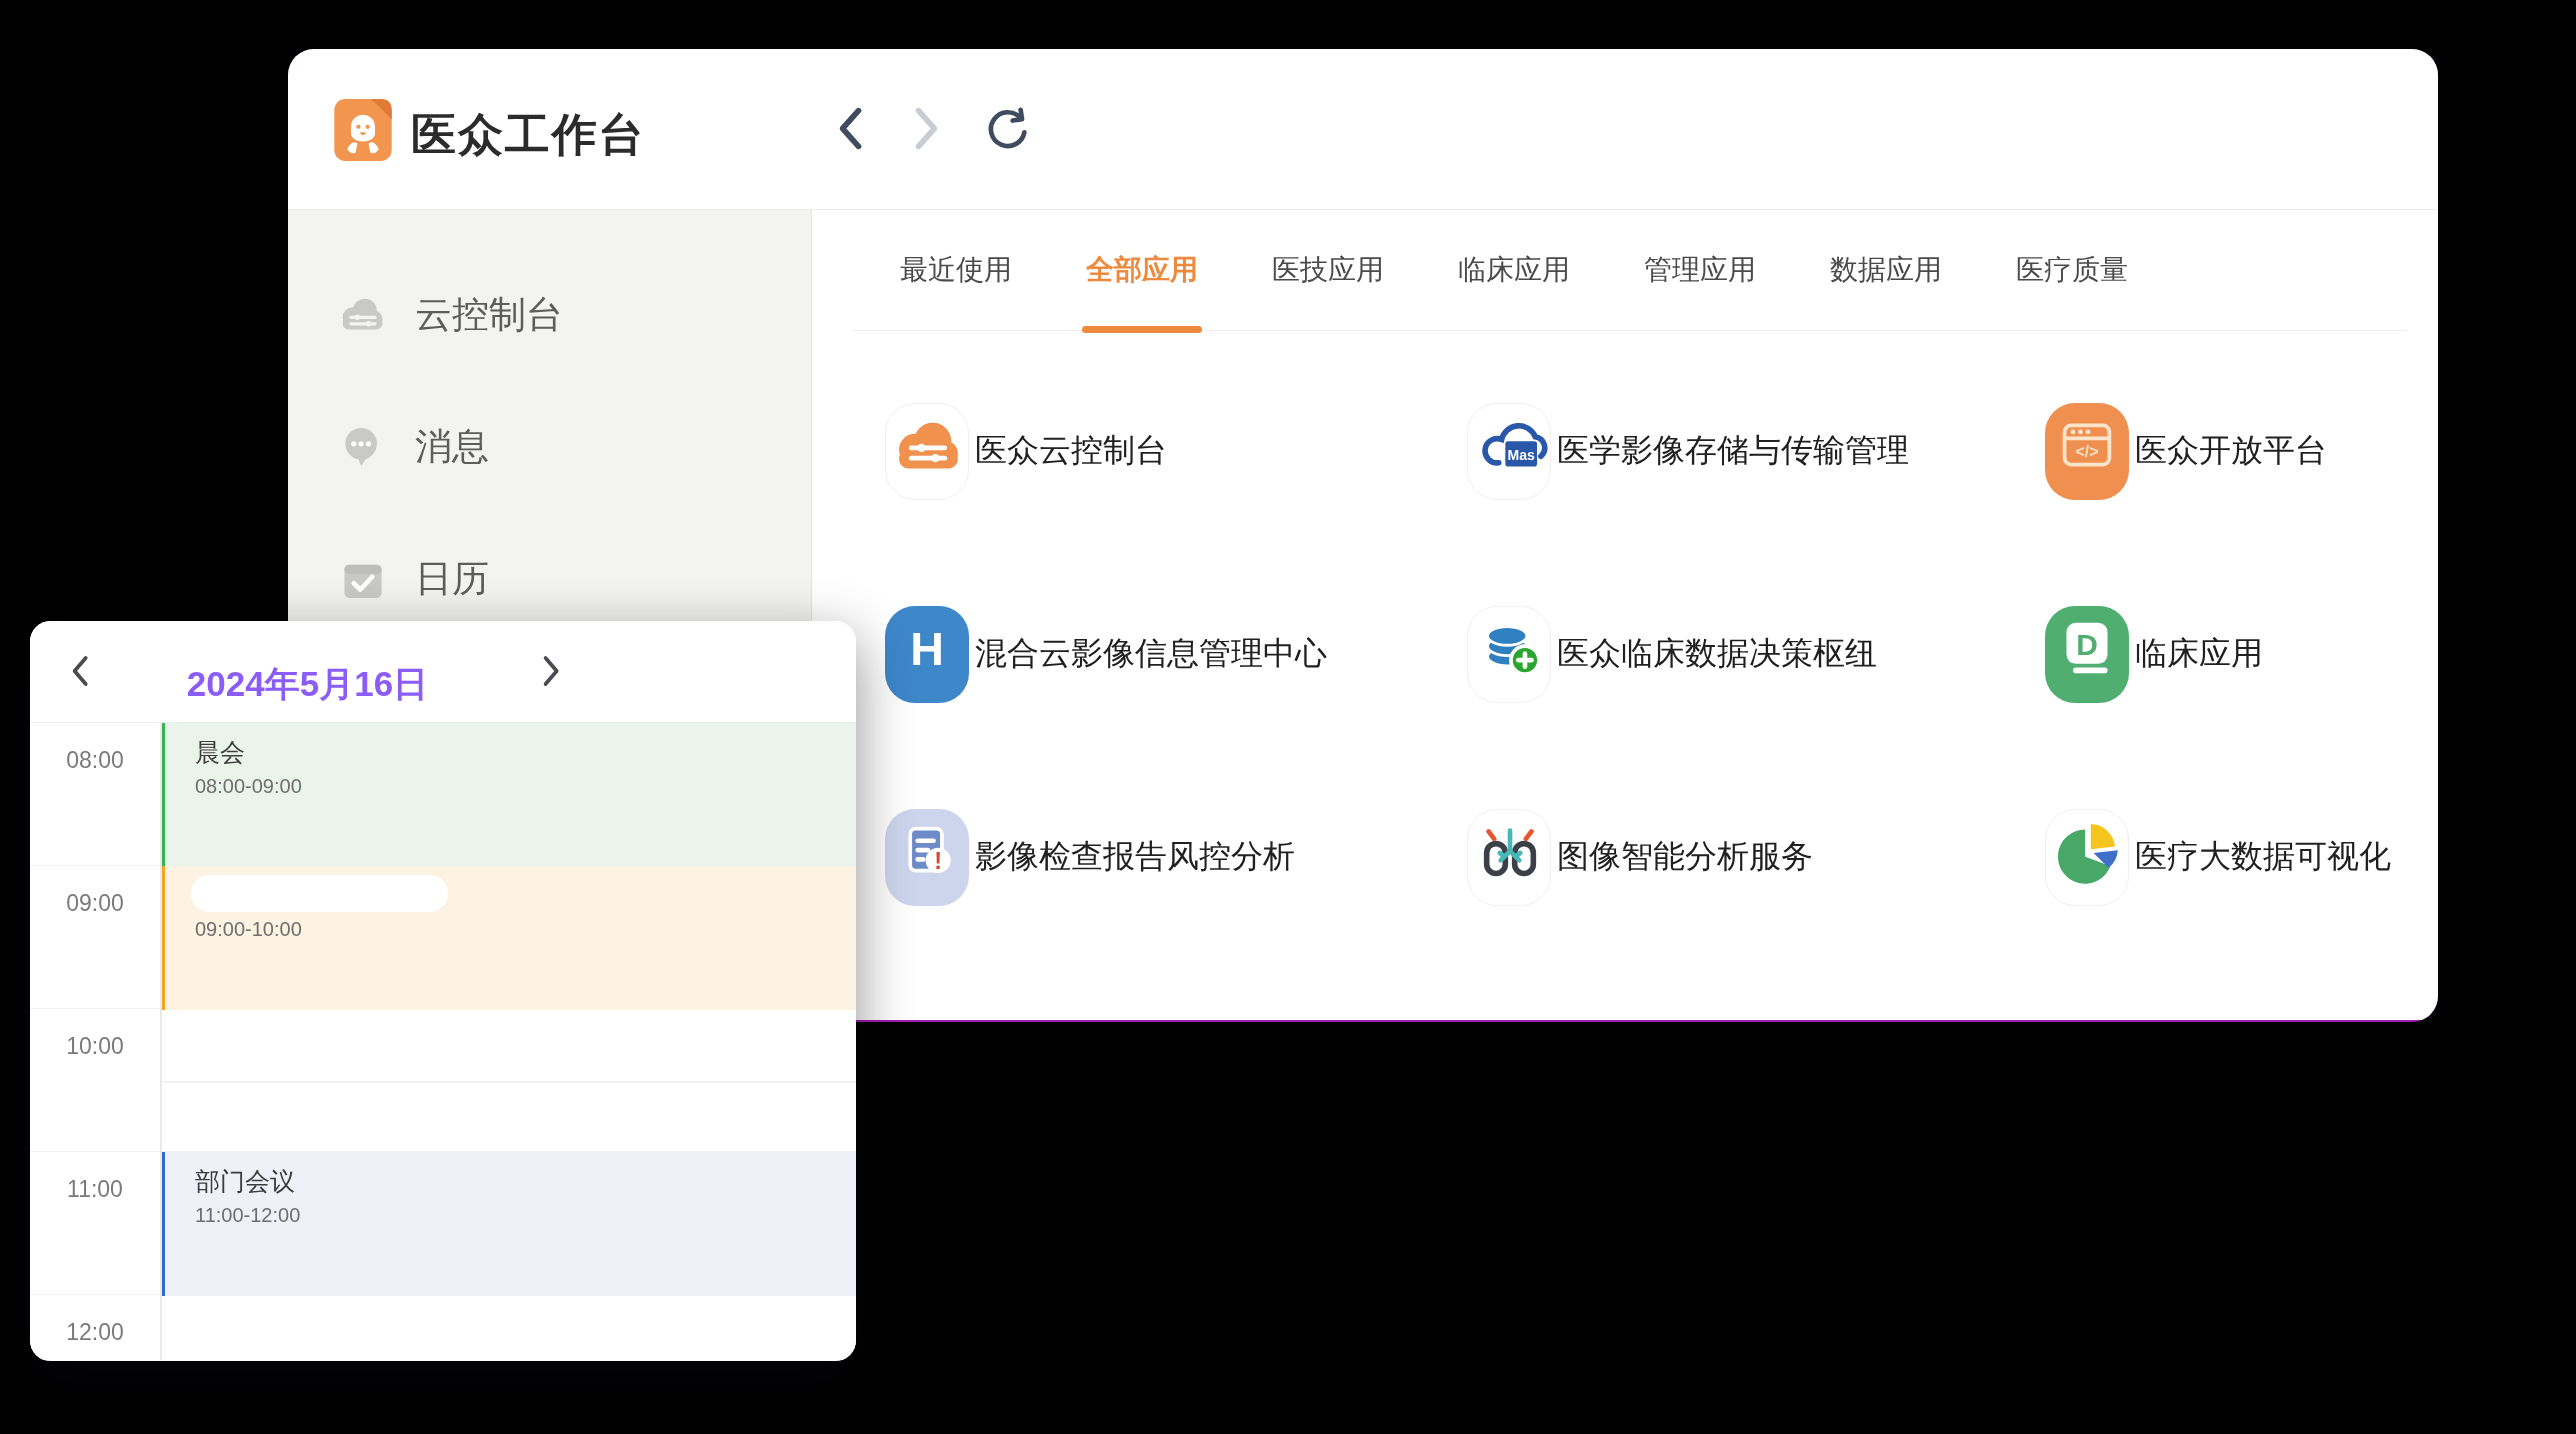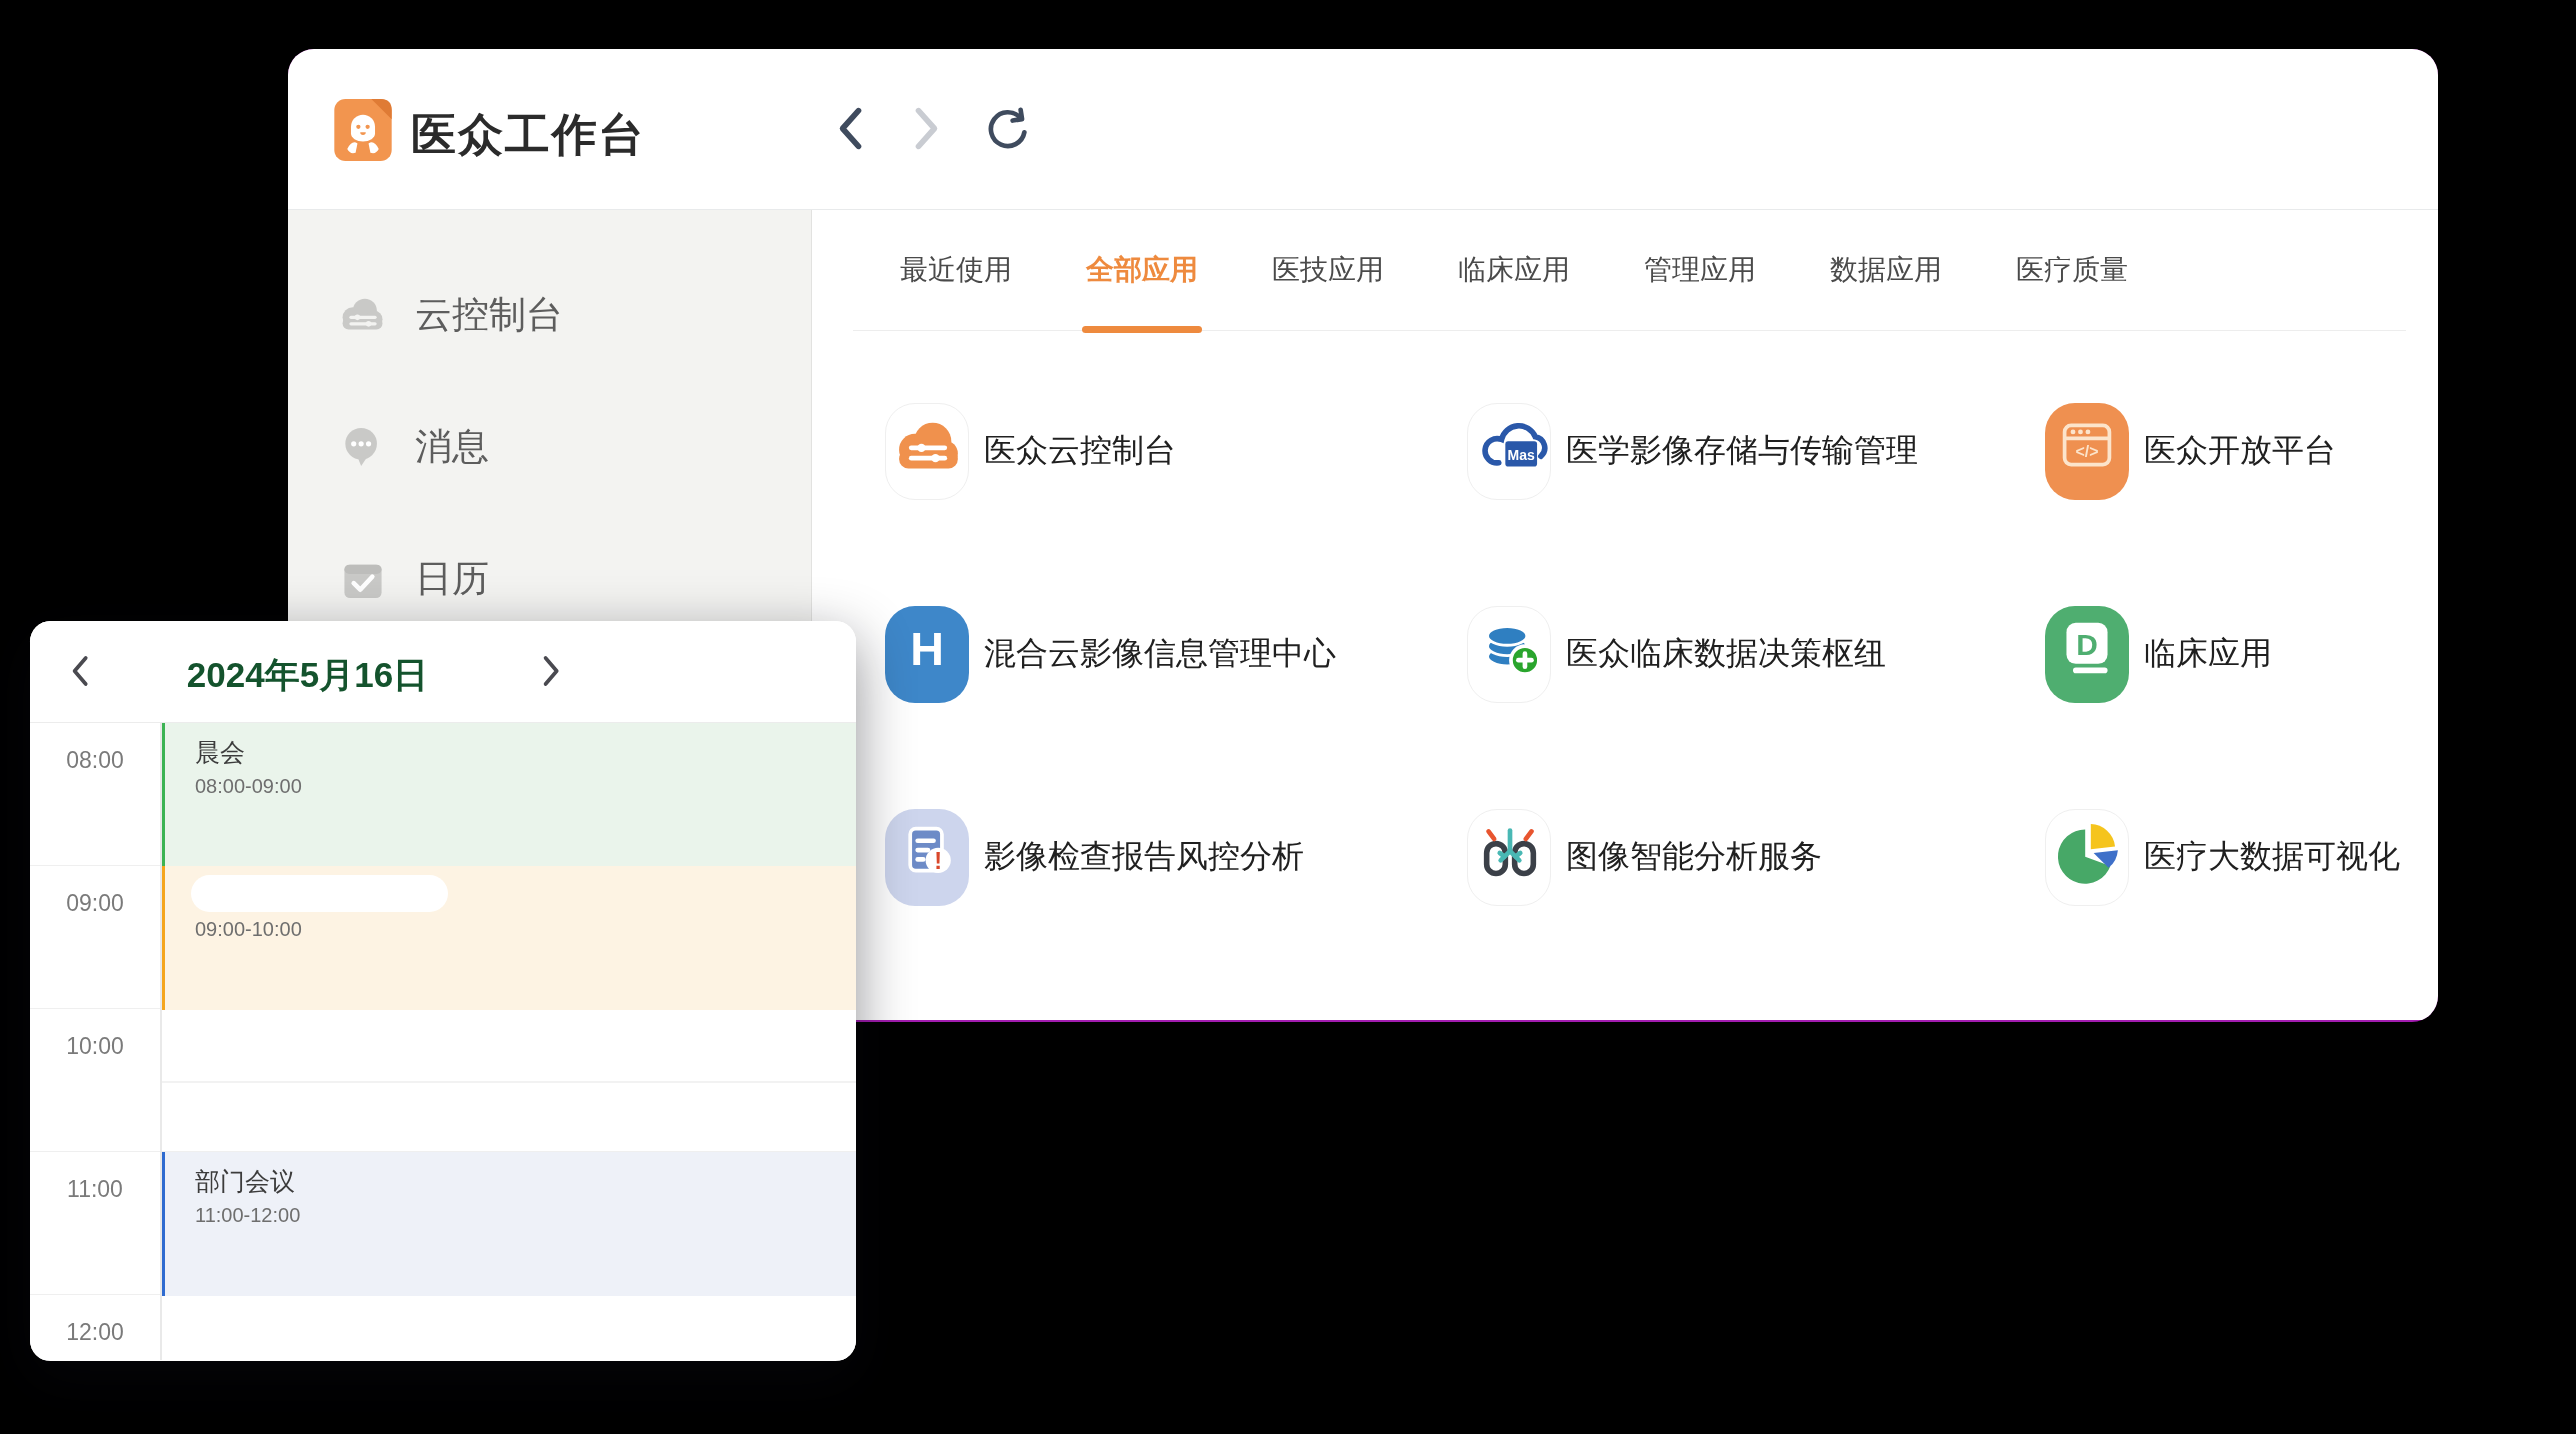--- a/index.html
+++ b/index.html
@@ -33,31 +33,31 @@
   .app-grid{position:absolute;left:73px;top:199px;display:grid;
     grid-template-columns:582px 578px auto;row-gap:119px;}
   .app-cell{display:flex;align-items:center;height:84px;cursor:pointer;}
   .tile{width:84px;height:97px;border-radius:30px;flex:0 0 84px;position:relative;overflow:hidden;}
   .tile svg{position:absolute;left:0;top:0;}
   .tile.white{background:#fff;border:1.9px solid #EFEFEF;}
   .tile.t-blue{background:#3E87C9;}
   .tile.t-green{background:#4FAE70;}
   .tile.t-orange{background:#EF9050;}
   .tile.t-lavender{background:#CDD5ED;}
-  .app-label{margin-left:15px;font-size:32px;font-weight:500;color:#202020;white-space:nowrap;}
+  .app-label{margin-left:6px;font-size:32px;font-weight:500;color:#202020;white-space:nowrap;}
 
   
   .calendar-panel{position:absolute;left:30px;top:621px;width:826px;height:740px;background:#fff;
     border-radius:20.5px;overflow:hidden;z-index:5;box-shadow:0 17px 56px rgba(10,10,20,.45);}
   .cal-header{position:relative;height:102px;border-bottom:1.9px solid #ECECEC;background:#fff;}
   .cal-chevron{position:absolute;top:0;height:102px;display:flex;align-items:center;border:none;background:transparent;cursor:pointer;padding:0 9.3px;}
   .cal-chevron.left{left:30px;}
   .cal-chevron.right{left:501px;}
-  .cal-date{position:absolute;left:138px;top:3px;width:279px;height:102px;display:flex;align-items:center;justify-content:center;
-    font-size:35px;font-weight:600;color:#14532d;white-space:nowrap;}
+  .cal-date{position:absolute;left:138px;top:12px;width:279px;height:102px;display:flex;align-items:center;justify-content:center;
+    font-size:35px;font-weight:600;color:#8b5cf6;white-space:nowrap;}
   .cal-grid{position:relative;height:637px;background:#fff;}
   .gutter-line{position:absolute;left:130px;top:0;bottom:0;width:1.9px;background:#E9E9E9;z-index:2;}
   .cal-row{position:relative;height:143px;border-bottom:1.9px solid #EFEFEF;}
   .time-label{position:absolute;left:0;top:24px;width:130px;text-align:center;font-size:23px;color:#7A7A7A;}
   .half-line{position:absolute;left:132px;right:0;top:72px;height:1.9px;background:#F2F2F2;}
   .cal-event{position:absolute;left:130px;right:0;top:0;bottom:-1.9px;z-index:1;}
   .cal-event.green{background:#EAF4EB;border-left:5.6px solid #3CB353;}
   .cal-event.orange{background:#FDF3E3;border-left:5.6px solid #F5A51D;}
   .cal-event.blue{background:#EEF1F8;border-left:5.6px solid #2F6BD0;}
   .ev-title{position:absolute;left:30px;top:13px;font-size:25px;font-weight:500;color:#3C3C3C;}

